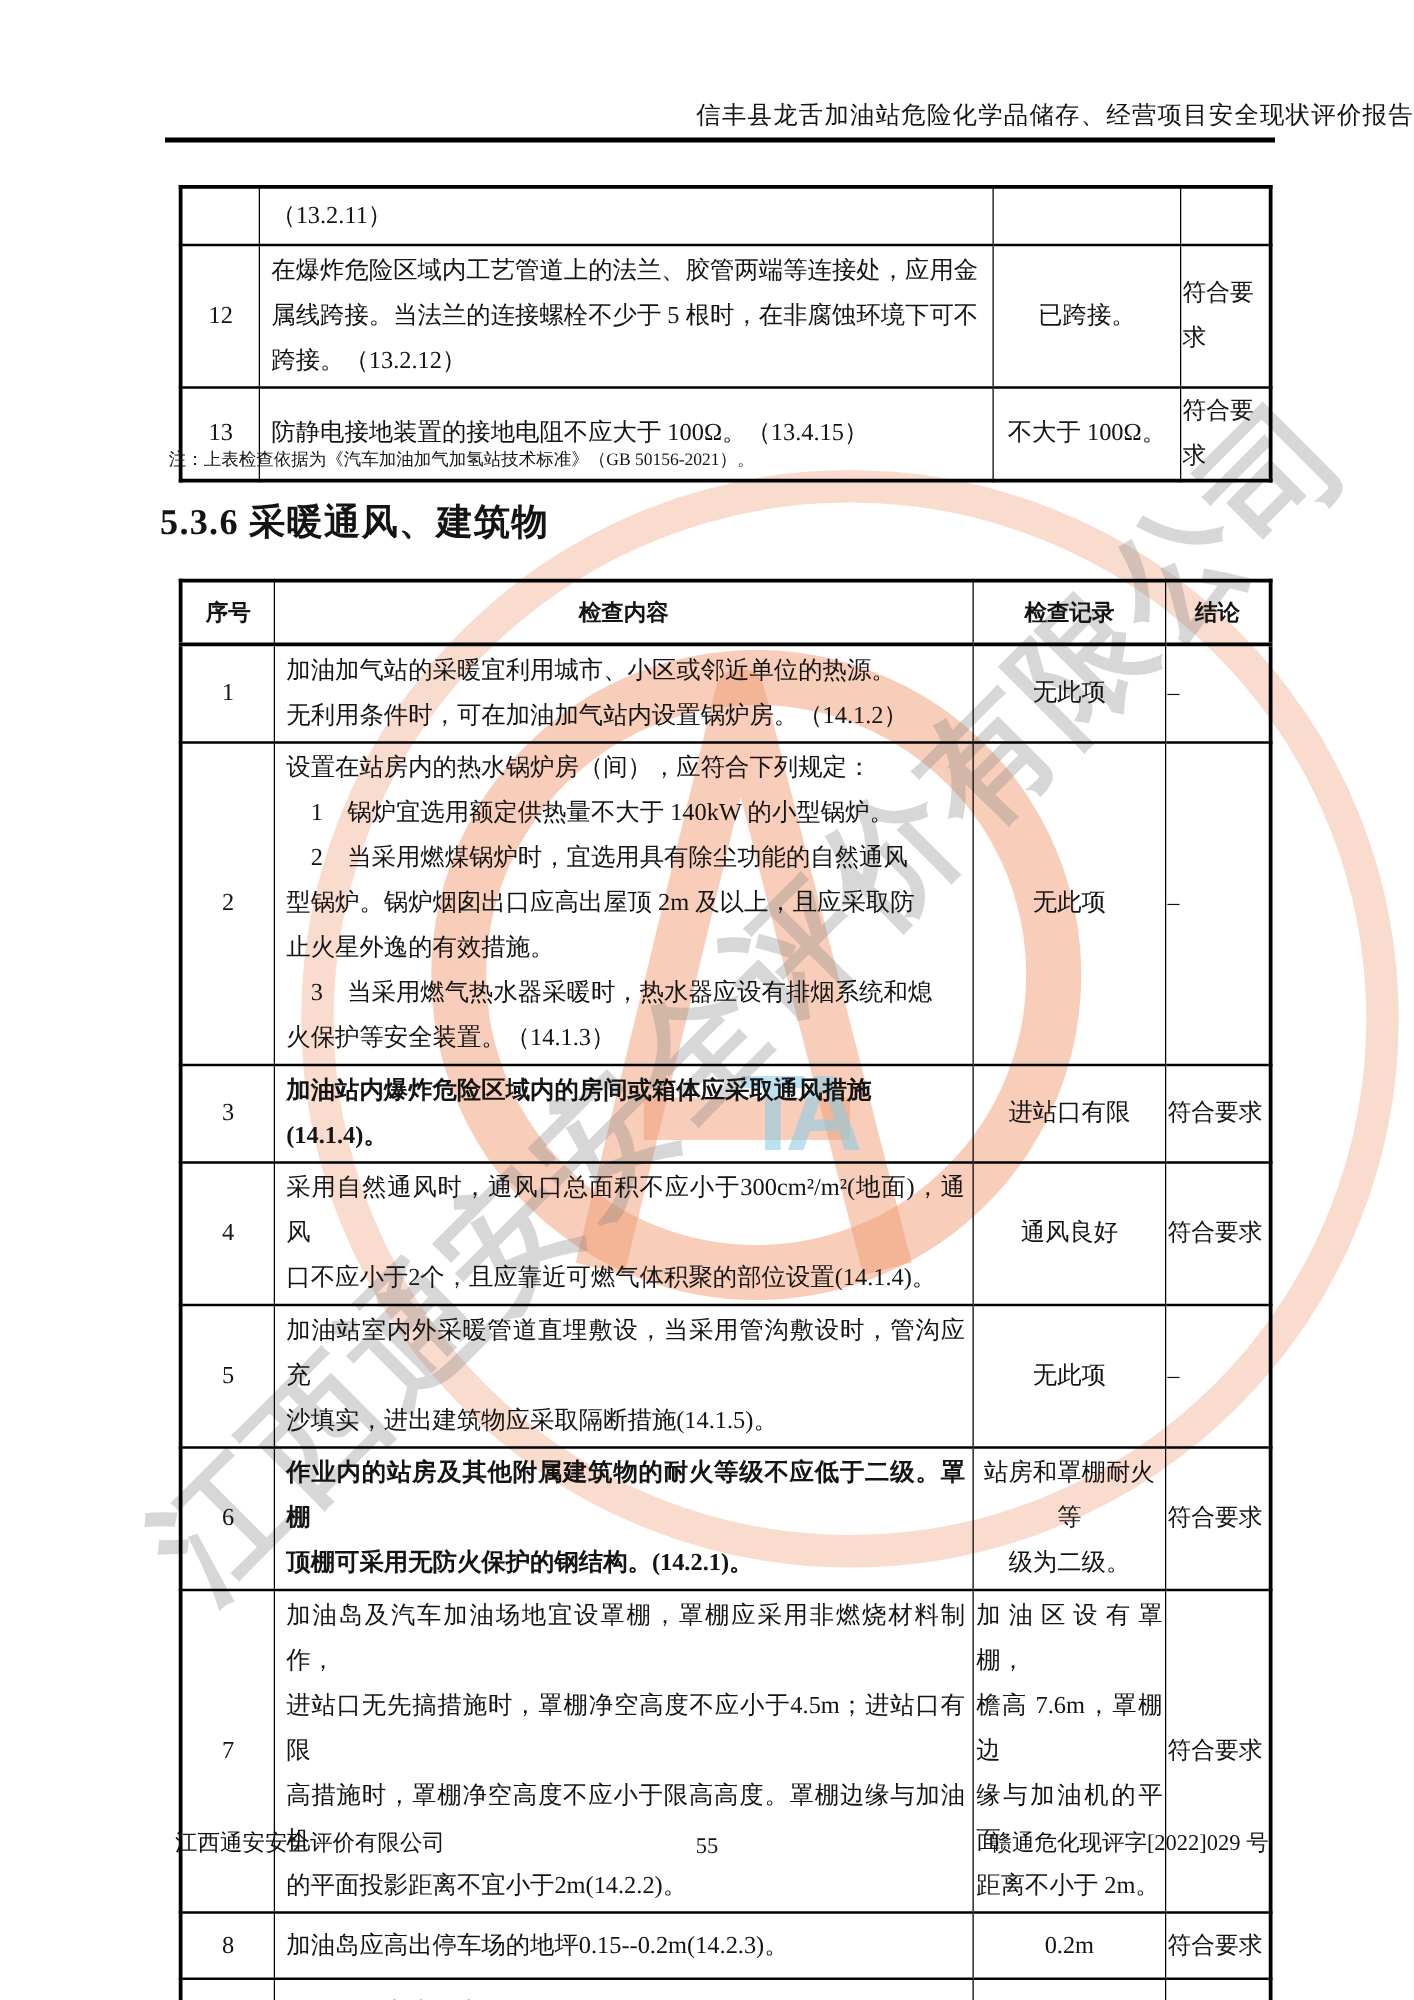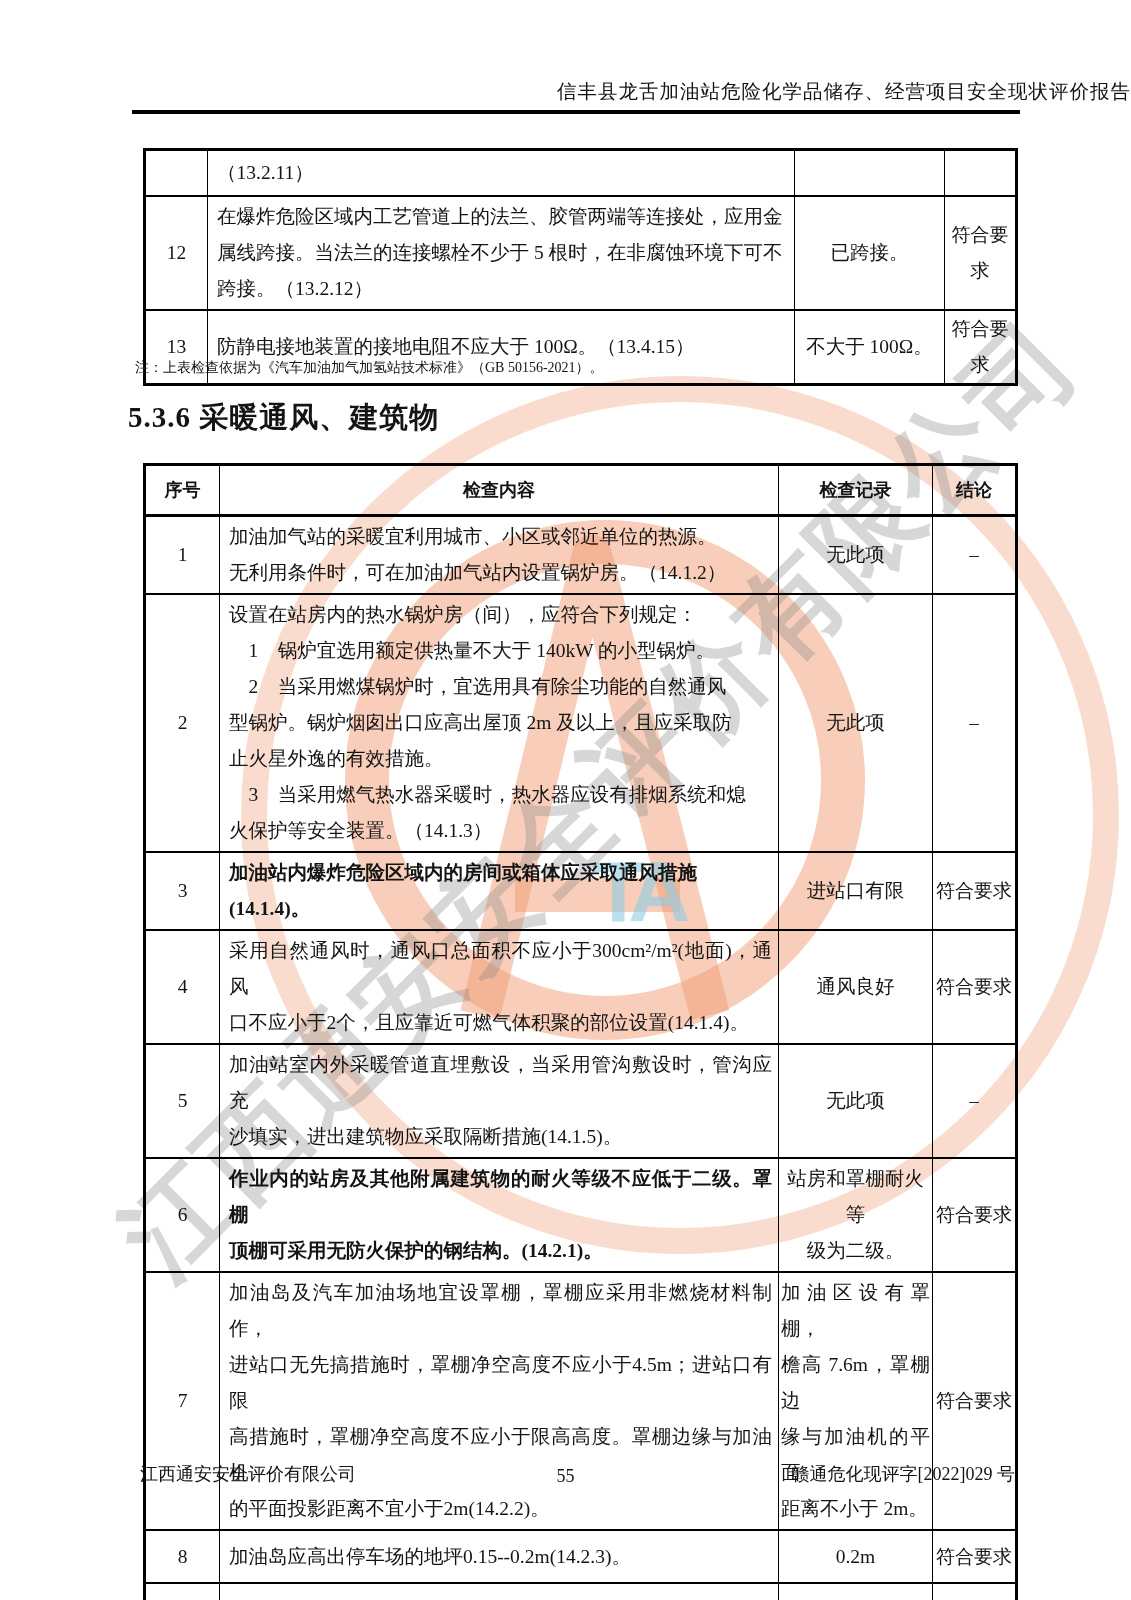--- a/index.html
+++ b/index.html
@@ -30,21 +30,21 @@
         background:transparent;}
   #t1{top:148px;}
   #t2{top:463px;}
   #t1,#t2{border:3px solid #000;}
   td{border:1.6px solid #000;border-top-width:2.2px;border-bottom-width:2.2px;
      vertical-align:middle;font-size:19.5px;line-height:36px;padding:2px 4px;overflow:hidden;}
   td.num{text-align:center;}
   td.content{text-align:justify;white-space:pre-wrap;padding:2px 6px 2px 9px;}
   td.record{text-align:center;white-space:pre-wrap;padding:2px 3px;}
   td.record.left-rec{text-align:justify;padding:2px 2px;}
-  td.concl{text-align:center;padding:0 1px;font-size:19px;}
+  td.concl{padding:0 1px;font-size:19px;}
   tr.bold-content td.content{font-weight:bold;}
 
   #t2 tr.hdr td{font-weight:bold;text-align:center;font-size:18px;height:44px;
                 line-height:26px;border-bottom-width:3px;}
 
   
   #t1 tr.p1{height:46px;padding-left:20px;} #t1 tr.p2{height:113px;} #t1 tr.p3{height:47px;}
   #t2 tr.r1{height:77px;}  #t2 tr.r2{height:256px;} #t2 tr.r3{height:71px;}
   #t2 tr.r4{height:75px;}  #t2 tr.r5{height:75px;}  #t2 tr.r6{height:71px;}
   #t2 tr.r7{height:159px;} #t2 tr.r8{height:53px;}  #t2 tr.r9{height:57px;}

